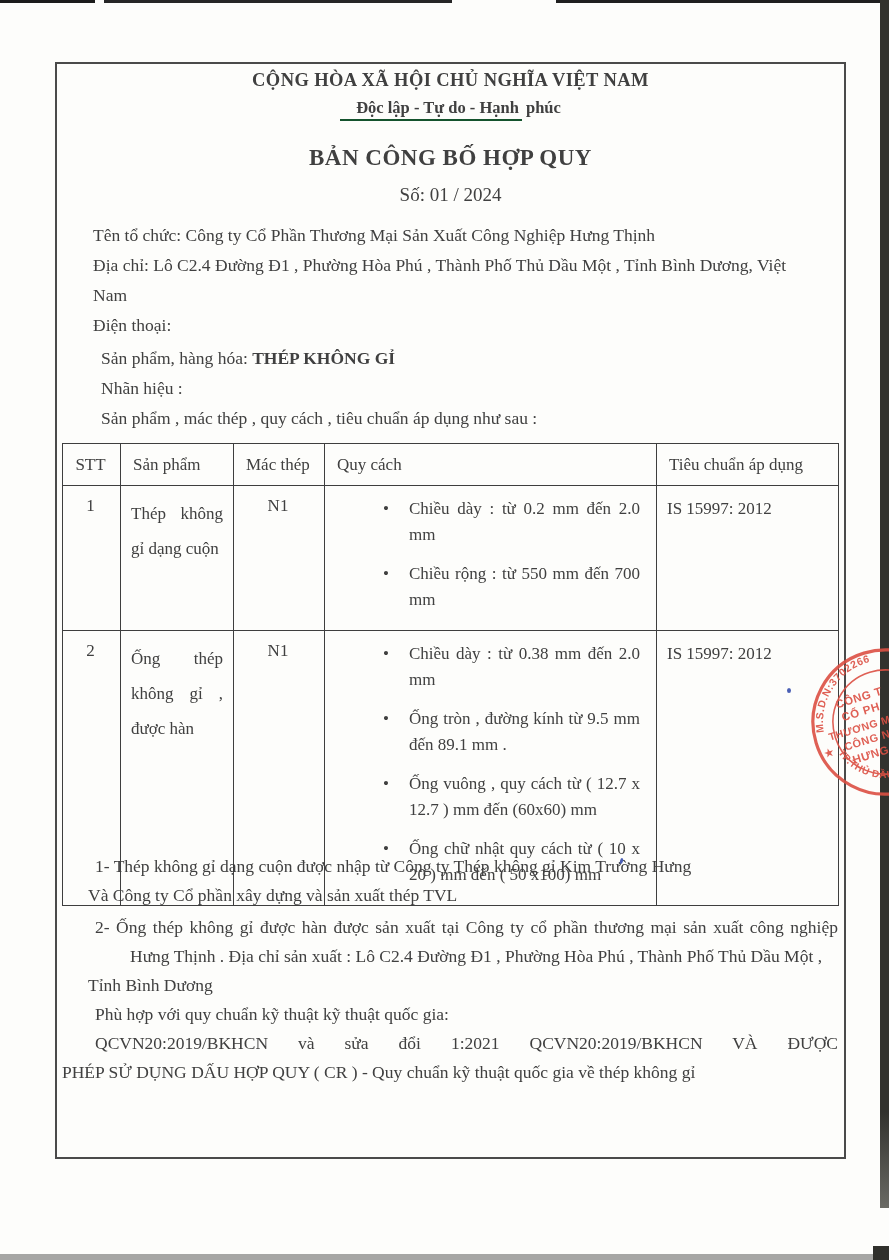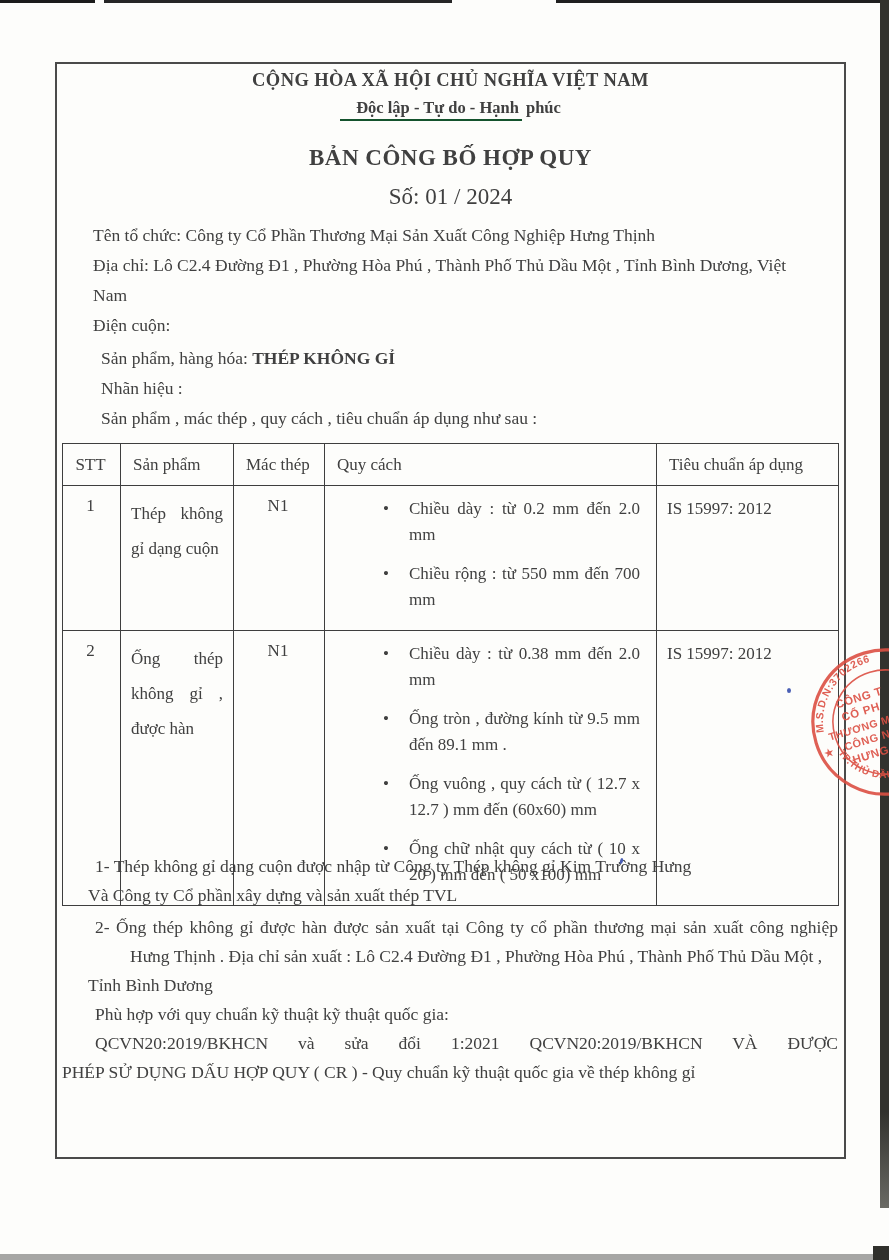--- a/index.html
+++ b/index.html
@@ -17,21 +17,21 @@
   .edge-corner{position:absolute;left:873px;top:1246px;width:16px;height:14px;background:#30302c;}
 
   .frame{position:absolute;left:55px;top:62px;width:791px;height:1097px;
     border:2px solid #4a4a4a;box-sizing:border-box;}
 
   .header-block{position:absolute;left:57px;top:70px;width:787px;text-align:center;}
   .national-title{font-size:18.5px;font-weight:bold;letter-spacing:.4px;}
   .motto{font-size:16.5px;font-weight:bold;margin-top:7px;}
   .motto .ul-part{border-bottom:2px solid #14532d;padding:0 3px 2px 16px;}
   .doc-title{font-size:23px;font-weight:bold;margin-top:27px;letter-spacing:.5px;}
-  .doc-number{font-size:23px;margin-top:13px;}
+  .doc-number{font-size:19px;margin-top:13px;}
 
   .info-block{position:absolute;left:93px;top:220px;width:727px;font-size:17.5px;line-height:30px;}
   .info-line{margin:0;}
   .indent8{margin-left:8px;}
   .gap-top{margin-top:3px;}
   .bold{font-weight:bold;}
 
   table.spec-table{position:absolute;left:62px;top:443px;width:776px;
     border-collapse:collapse;table-layout:fixed;font-size:17px;}
   .spec-table th,.spec-table td{border:1.6px solid #3e3e3e;box-sizing:border-box;}
@@ -85,21 +85,21 @@
   <div class="header-block">
     <div class="national-title">CỘNG HÒA XÃ HỘI CHỦ NGHĨA VIỆT NAM</div>
     <div class="motto"><span class="ul-part">Độc lập - Tự do - Hạnh</span><span> phúc</span></div>
     <div class="doc-title">BẢN CÔNG BỐ HỢP QUY</div>
     <div class="doc-number">Số: 01 / 2024</div>
   </div>
 
   <div class="info-block">
     <p class="info-line">Tên tổ chức: Công ty Cổ Phần Thương Mại Sản Xuất Công Nghiệp Hưng Thịnh</p>
     <p class="info-line">Địa chỉ: Lô C2.4 Đường Đ1 , Phường Hòa Phú , Thành Phố Thủ Dầu Một , Tỉnh Bình Dương, Việt Nam</p>
-    <p class="info-line">Điện cuộn:</p>
+    <p class="info-line">Điện thoại:</p>
     <p class="info-line indent8 gap-top"><span>Sản phẩm, hàng hóa: </span><span class="bold">THÉP KHÔNG GỈ</span></p>
     <p class="info-line indent8">Nhãn hiệu :</p>
     <p class="info-line indent8">Sản phẩm , mác thép , quy cách , tiêu chuẩn áp dụng như sau :</p>
   </div>
 
   <table class="spec-table">
     <colgroup>
         <col class="c-stt">
         <col class="c-sp">
         <col class="c-mt">

